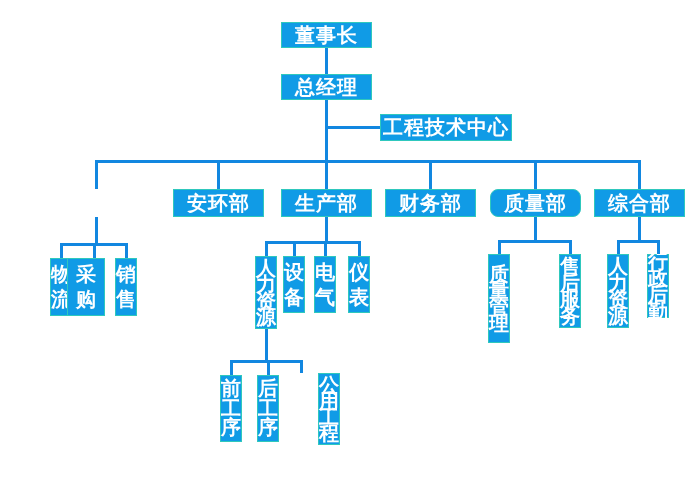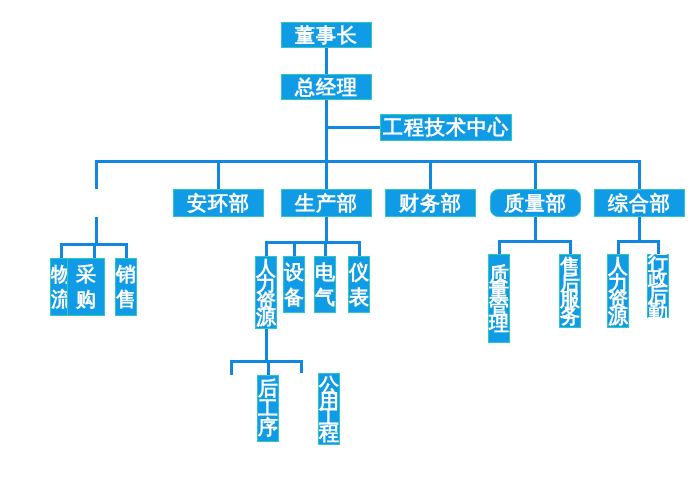--- a/index.html
+++ b/index.html
@@ -59,20 +59,21 @@
     <div class="node v" style="left: 67px; top: 258px; width: 38px; height: 58px; line-height: 25px;">采购</div>
     <div class="node v" style="left: 115px; top: 258px; width: 22px; height: 58px; line-height: 25px;">销售</div>
     <div class="node v" style="left: 255px; top: 256px; width: 22px; height: 73px; line-height: 16.25px;">人力资源</div>
     <div class="node v" style="left: 283px; top: 256px; width: 22px; height: 57px; line-height: 24.5px;">设备</div>
     <div class="node v" style="left: 314px; top: 256px; width: 22px; height: 57px; line-height: 24.5px;">电气</div>
     <div class="node v" style="left: 348px; top: 256px; width: 22px; height: 57px; line-height: 24.5px;">仪表</div>
     <div class="node v" style="left: 488px; top: 254px; width: 22px; height: 89px; line-height: 16.5px;">质量管理</div>
     <div class="node v" style="left: 559px; top: 254px; width: 22px; height: 74px; line-height: 16.5px;">售后服务</div>
     <div class="node v" style="left: 607px; top: 254px; width: 22px; height: 74px; line-height: 16.5px;">人力资源</div>
     <div class="node v" style="left: 647px; top: 254px; width: 22px; height: 64px; line-height: 16.5px;">行政后勤</div>
+    <div class="node v" style="left: 220px; top: 375px; width: 22px; height: 67px; line-height: 19.6667px;">前工序</div>
     <div class="node v" style="left: 257px; top: 375px; width: 22px; height: 67px; line-height: 19.6667px;">后工序</div>
     <div class="node v" style="left: 290px; top: 373px; width: 22px; height: 72px; line-height: 16px; margin-left: 28px;">公用工程</div>
     <div class="line" style="left: 325px; top: 48px; width: 3px; height: 26px;"></div>
     <div class="line" style="left: 325px; top: 126px; width: 55px; height: 3px;"></div>
     <div class="line" style="left: 325px; top: 100px; width: 3px; height: 63px;"></div>
     <div class="line" style="left: 95px; top: 160px; width: 546px; height: 3px;"></div>
     <div class="line" style="left: 95px; top: 160px; width: 3px; height: 29px;"></div>
     <div class="line" style="left: 217px; top: 160px; width: 3px; height: 29px;"></div>
     <div class="line" style="left: 325px; top: 160px; width: 3px; height: 29px;"></div>
     <div class="line" style="left: 429px; top: 160px; width: 3px; height: 29px;"></div>

